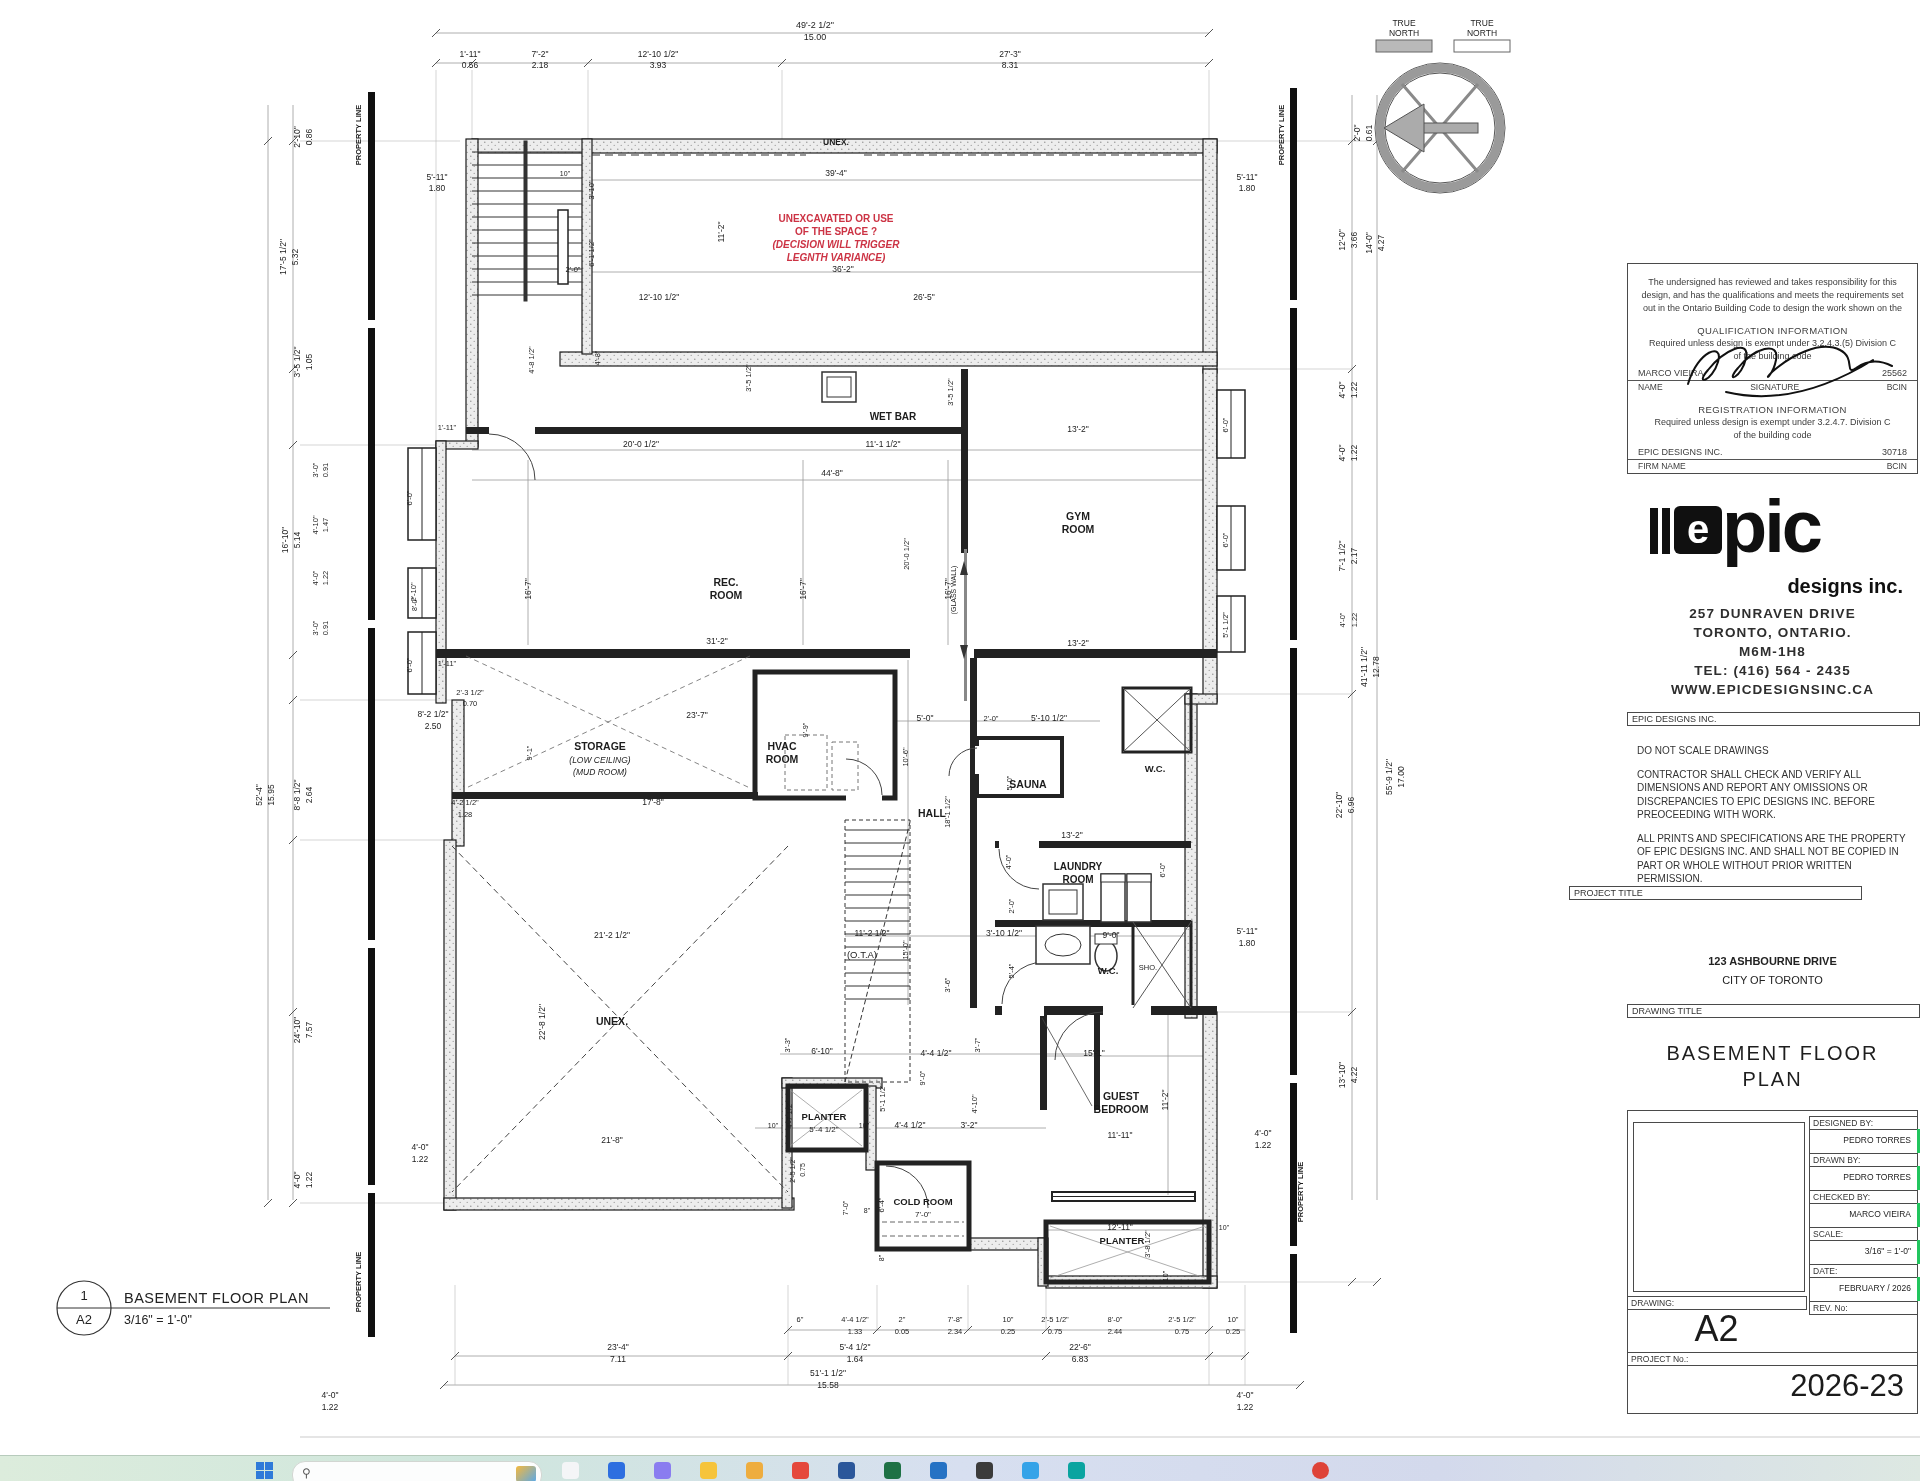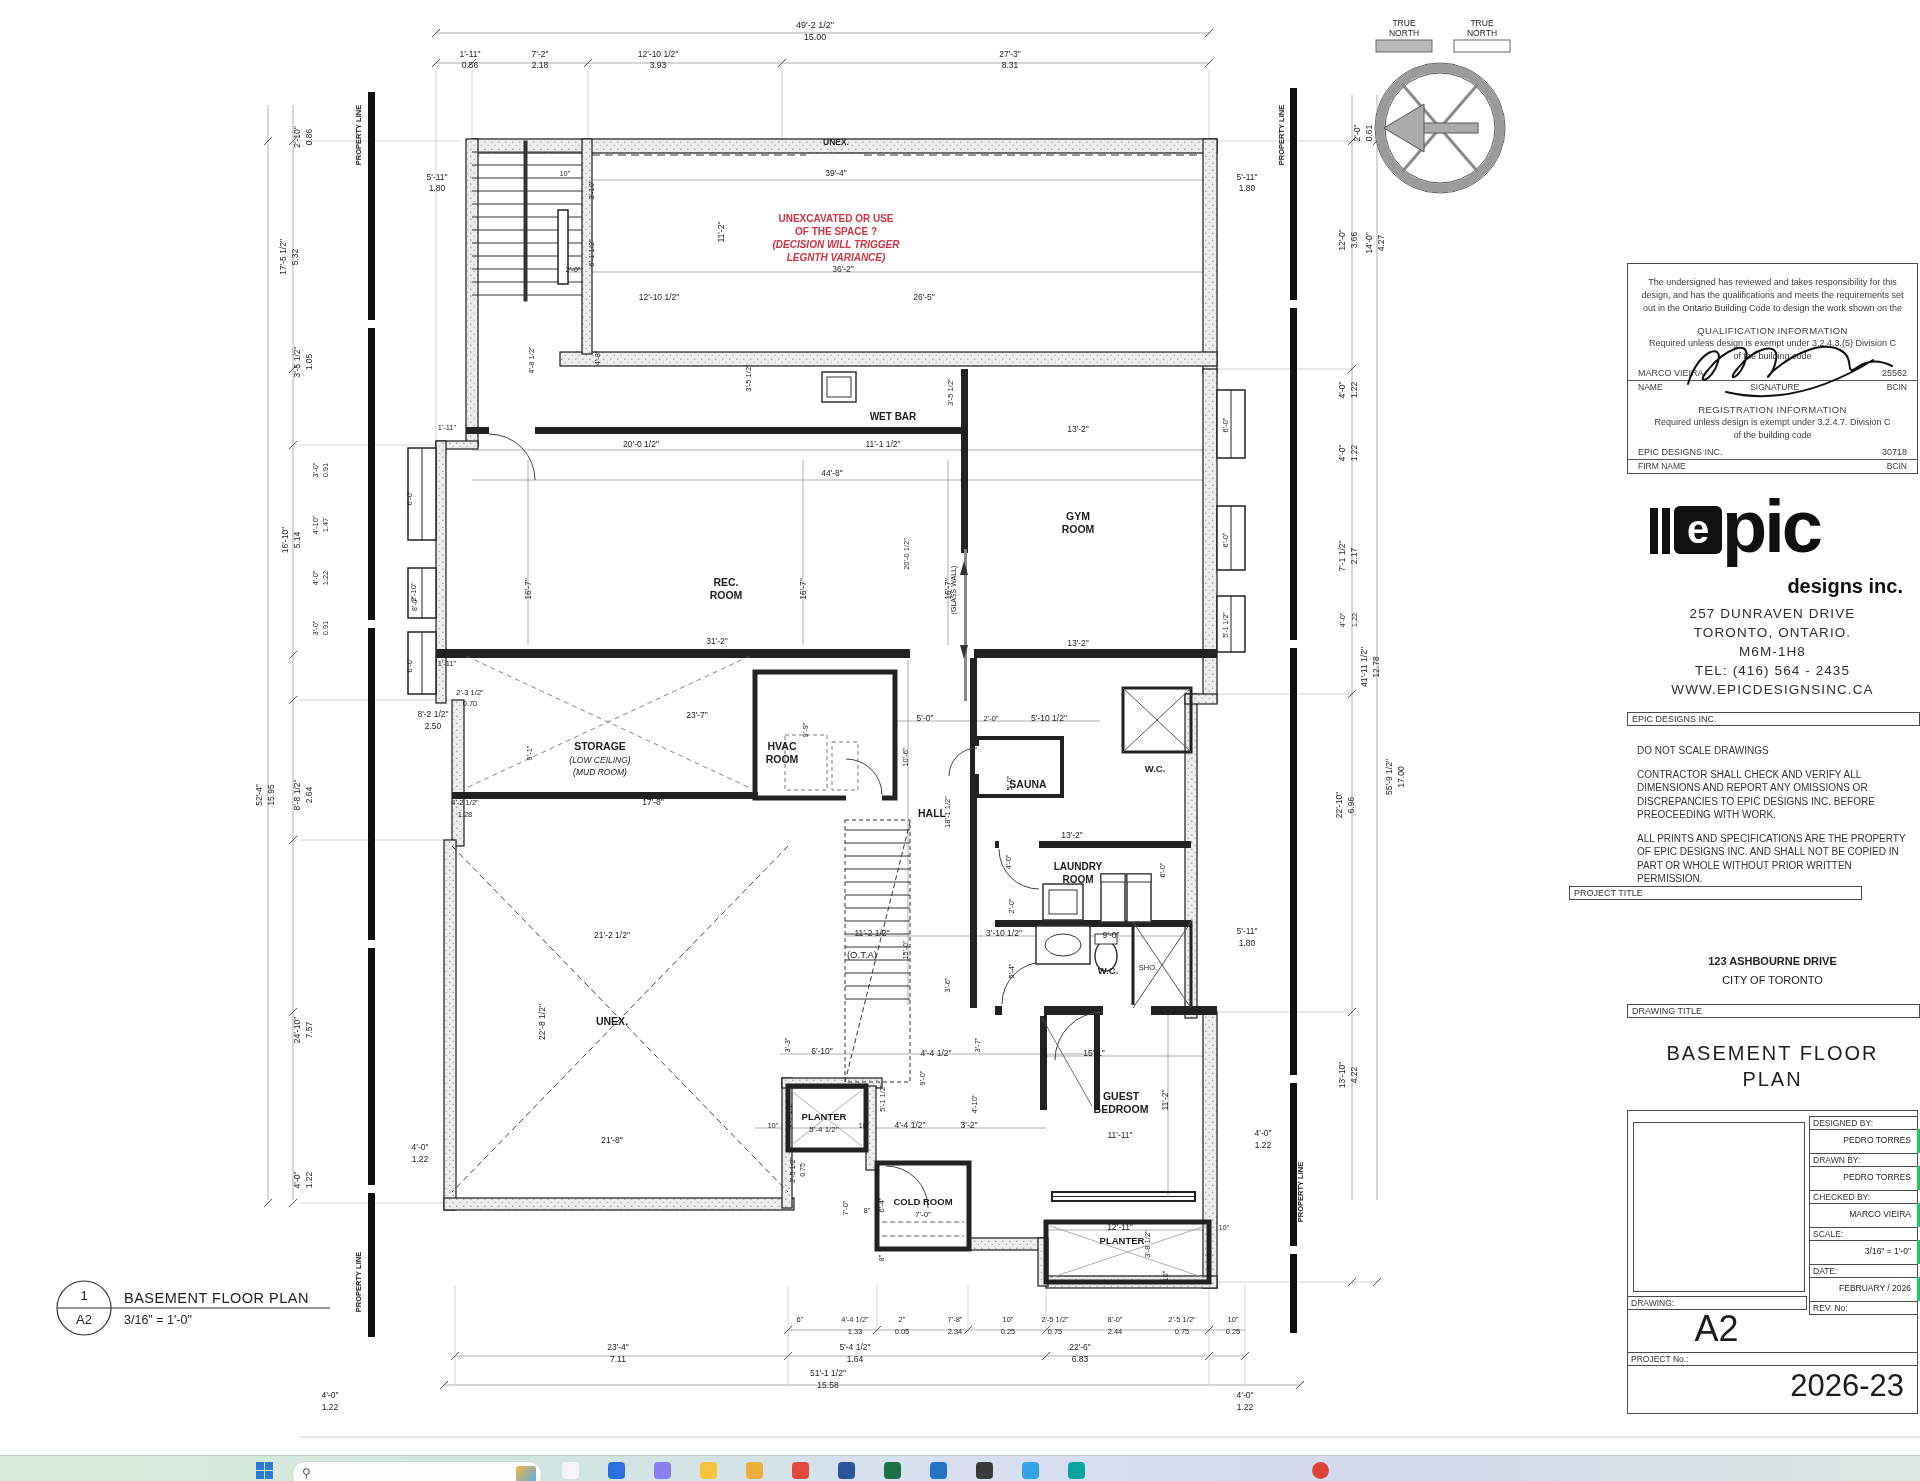--- a/index.html
+++ b/index.html
@@ -17,21 +17,21 @@
           border-bottom:1px solid #555;font-size:9px;}
   .qb-lblrow{display:flex;justify-content:space-between;padding:0 10px;font-size:8.5px;}
   .sig-svg{position:absolute;left:40px;top:58px;pointer-events:none;}
   .logo-block{left:1650px;top:492px;width:255px;height:88px;display:flex;align-items:flex-start;}
   .lbar{display:inline-block;width:8px;height:46px;background:#101010;margin-right:4px;margin-top:16px;}
   .eblock{display:inline-block;width:48px;height:48px;background:#101010;color:#fff;margin-top:14px;
           font-size:40px;font-weight:700;text-align:center;line-height:46px;border-radius:6px;}
   .logo-pic{font-size:74px;font-weight:800;letter-spacing:-3px;line-height:70px;color:#101010;}
   .logo-sub{position:absolute;right:2px;top:60px;font-size:20px;font-weight:600;color:#101010;margin-top:23px;}
   .addr{left:1627px;top:604px;width:291px;text-align:center;font-size:13.5px;line-height:19px;
-        letter-spacing:1.1px;color:#2e2e2e;}
+        letter-spacing:1.1px;color:#2e2e2e;font-weight:bold;}
   .strip{border:1px solid #4a4a4a;font-size:9px;padding:1px 4px;background:#fff;color:#333;}
   .notes{left:1637px;top:744px;width:270px;font-size:10px;line-height:13.5px;color:#333;text-align:left;}
   .notes p{margin:0 0 10px 0;}
   .ptitle{left:1627px;top:906px;width:291px;text-align:center;font-size:17.5px;letter-spacing:1px;
           line-height:24px;color:#222;}
   .paddr{left:1627px;top:955px;width:291px;text-align:center;font-size:11px;font-weight:600;color:#222;}
   .pcity{left:1627px;top:974px;width:291px;text-align:center;font-size:11px;color:#222;}
   .dtitle{left:1627px;top:1040px;width:291px;text-align:center;font-size:20px;letter-spacing:2px;
           line-height:26px;color:#1e1e1e;}
   .cell-label{position:absolute;border:1px solid #4a4a4a;font-size:8.5px;padding:1px 3px;background:#fff;color:#333;}

